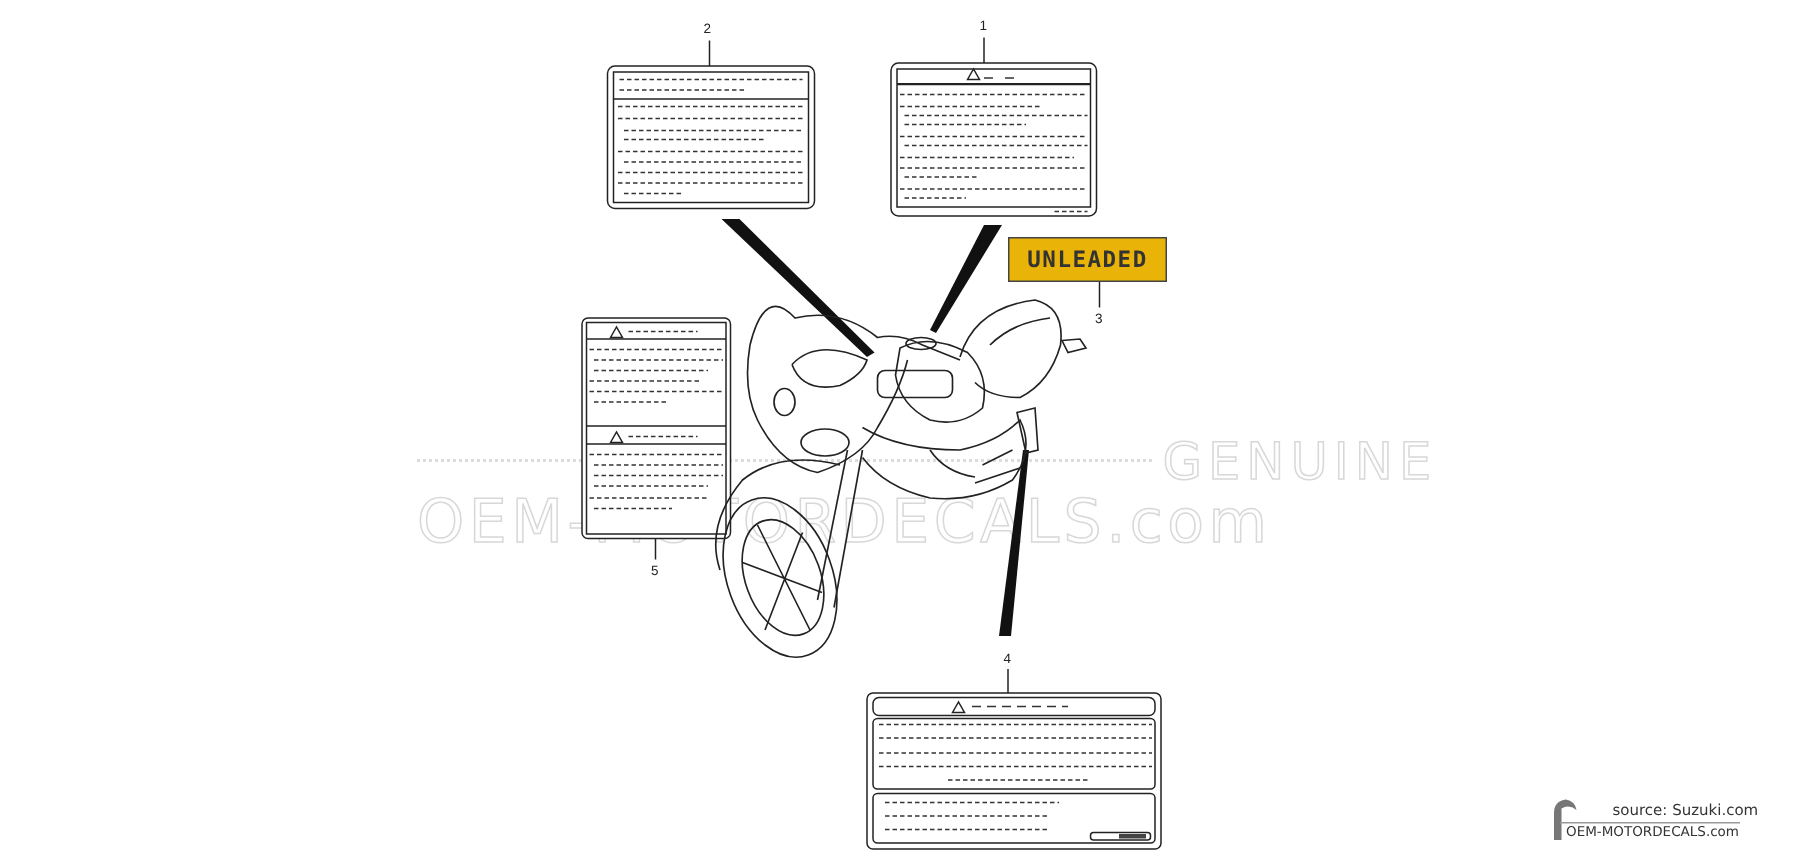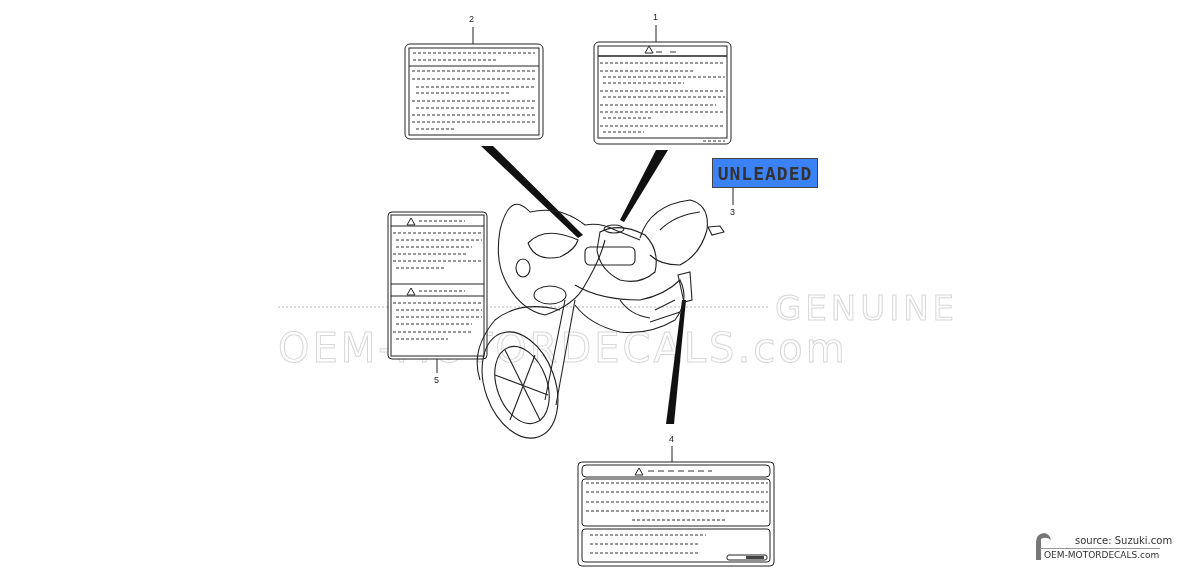--- a/index.html
+++ b/index.html
@@ -3,21 +3,21 @@
 <meta charset="utf-8">
 <style>
   html, body { margin:0; padding:0; background:#ffffff; }
   body { width:1200px; height:570px; position:relative; overflow:hidden;
          font-family:"Liberation Sans", sans-serif; color:#111; }
   .abs { position:absolute; }
   svg.canvas { position:absolute; left:0; top:0; }
   .callout { position:absolute; font-size:9px; color:#222; font-family:"Liberation Sans", sans-serif; }
   .unleaded { position:absolute; left:672px; top:158px; width:104px; height:28px; border:1px solid #444;
               display:flex; align-items:center; justify-content:center; font-family:"DejaVu Sans Mono", monospace;
-              font-weight:bold; font-size:18px; letter-spacing:1px; color:#333; background:#3b82f6;margin-left:40px; }
+              font-weight:bold; font-size:15px; letter-spacing:1px; color:#333; background:#eab308; }
   .wm-line { position:absolute; font-family:"DejaVu Sans", sans-serif; color:transparent;
              -webkit-text-stroke:1px #d8d8d8; }
   .source { position:absolute; left:1075px; top:535px; font-size:10px; color:#333; font-family:"DejaVu Sans", sans-serif; }
   .source2 { position:absolute; left:1044px; top:550px; font-size:9px; color:#333; font-family:"DejaVu Sans", sans-serif; }
 </style>
 </head>
 <body>
 
 <div class="wm-line" style="left:775px; top:288px; font-size:34px; font-weight:normal; letter-spacing:4px;">GENUINE</div>
 <div class="abs" style="left:278px; top:306px; width:490px; border-top:2px dotted #dcdcdc;"></div>

